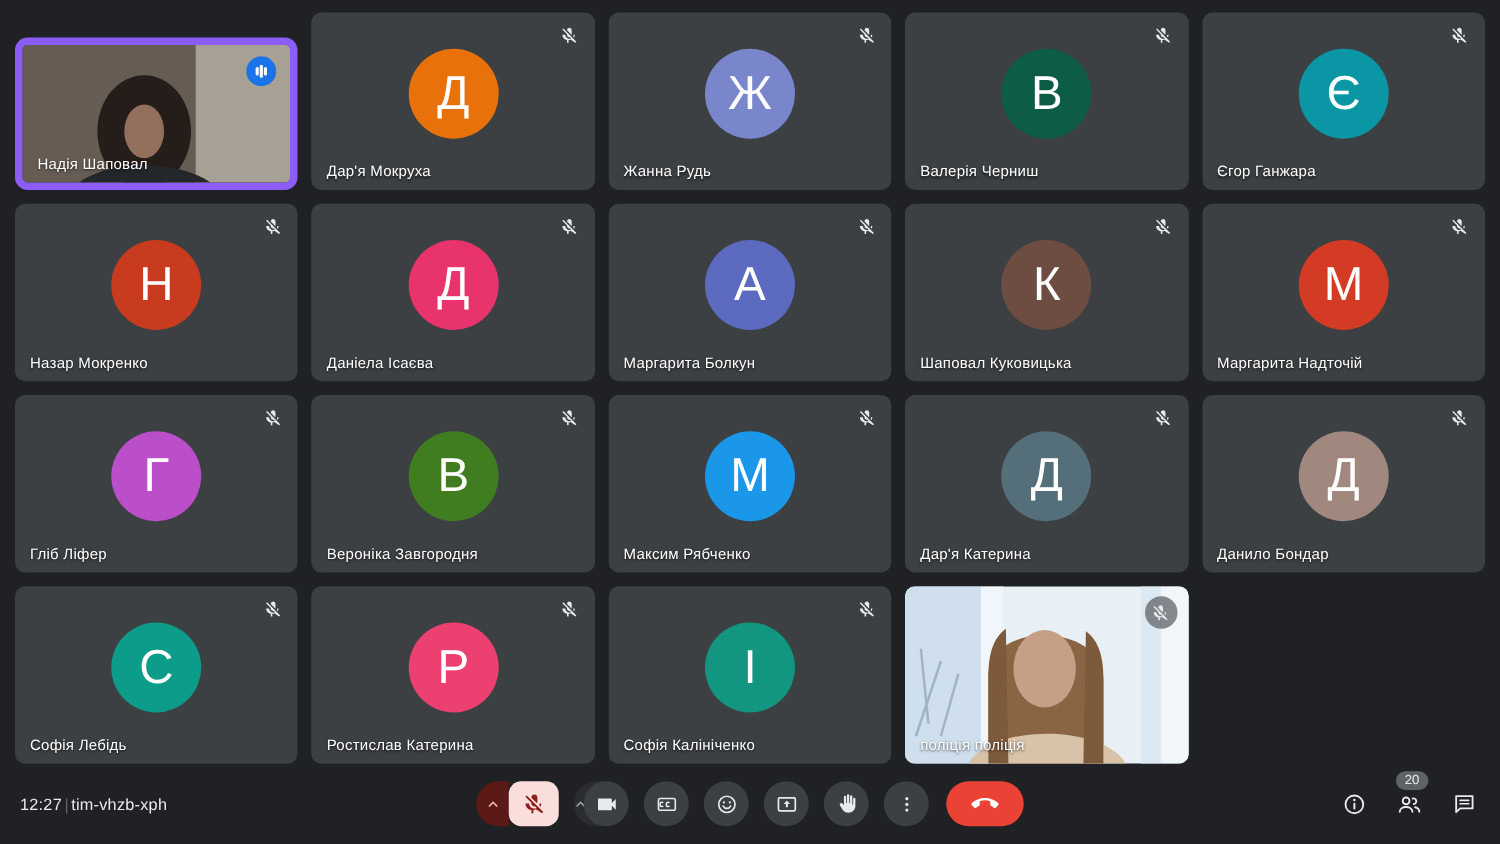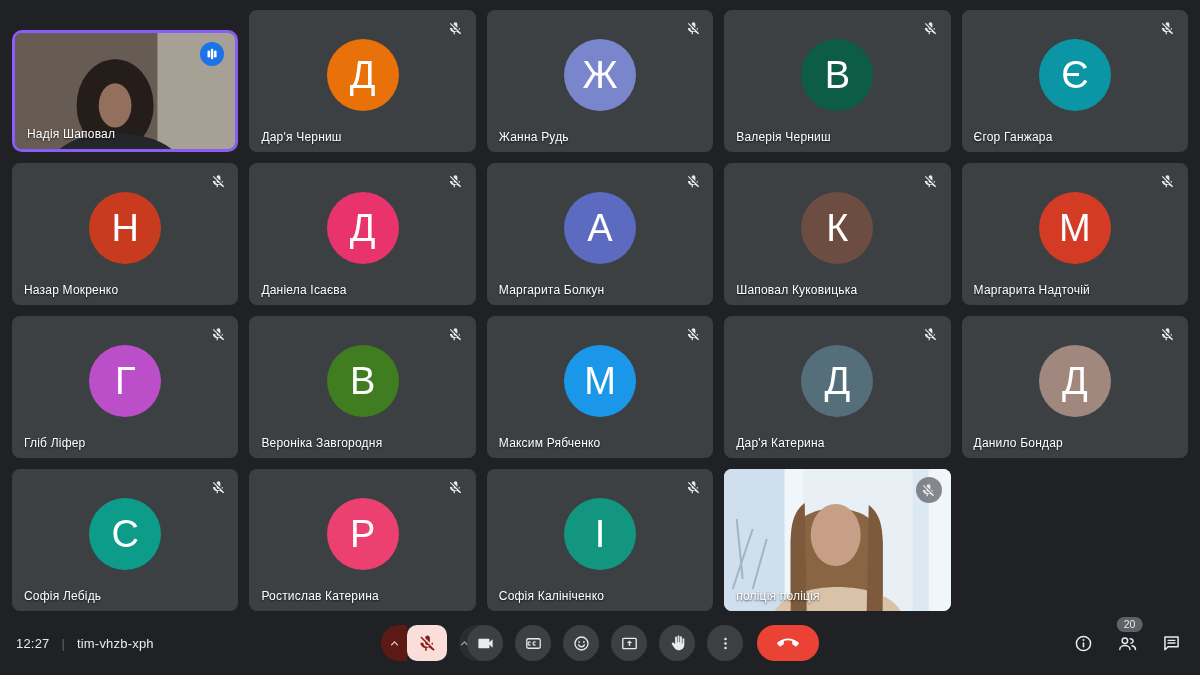--- a/index.html
+++ b/index.html
@@ -18,21 +18,21 @@
     padding: 10px 12px 0 12px;
     height: 611px;
   }
   .tile {
     position: relative;
     background: #3c4043;
     border-radius: 8px;
     overflow: hidden;
     cursor: pointer;
   }
-  .tile.speaking { border: 3px solid #8b5cf6; border-radius: 10px; margin-top: 20px; }
+  .tile.speaking { border: 6px solid #8b5cf6; border-radius: 10px; margin-top: 20px; }
   .tile .scene { position: absolute; inset: 0; width: 100%; height: 100%; }
   .tile .scene svg { width: 100%; height: 100%; display: block; }
   .avatar-wrap {
     position: absolute; inset: 0;
     display: flex; align-items: center; justify-content: center;
     padding-bottom: 12px;
   }
   .avatar {
     width: 72px; height: 72px; border-radius: 50%;
     display: flex; align-items: center; justify-content: center;
@@ -57,21 +57,21 @@
   .audio-indicator {
     position: absolute; top: 9px; right: 11px; z-index: 3;
     width: 24px; height: 24px;
   }
   .audio-indicator svg { width: 24px; height: 24px; }
   
   .control-bar {
     position: absolute; left: 0; right: 0; bottom: 0; height: 64px;
     display: flex; align-items: center; padding: 0 16px;
   }
-  .bar-left { flex: 1; display: flex; align-items: flex-start; gap: 12px; min-width: 0; }
+  .bar-left { flex: 1; display: flex; align-items: flex-start; gap: 2px; min-width: 0; }
   .meeting-time, .meeting-code { color: #e8eaed; font-size: 13px; font-weight: 500; letter-spacing: .2px; }
   .bar-sep { color: #5f6368; font-size: 13px; }
   .bar-center { display: flex; align-items: center; gap: 12px; }
   .bar-right { flex: 1; display: flex; align-items: center; justify-content: flex-end; gap: 18px; }
   button { border: none; background: none; cursor: pointer; color: #e8eaed; font-family: inherit; }
   .ctl-circle {
     width: 36px; height: 36px; border-radius: 50%;
     background: #3c4043; display: flex; align-items: center; justify-content: center;
   }
   .ctl-circle svg { width: 19px; height: 19px; }
@@ -126,21 +126,21 @@
           <rect x="7.5" y="8.6" width="2.5" height="6.8" rx="1.25" fill="#fff"></rect>
           <rect x="10.8" y="6.8" width="2.5" height="10.4" rx="1.25" fill="#fff"></rect>
           <rect x="14.1" y="8.6" width="2.5" height="6.8" rx="1.25" fill="#fff"></rect>
         </svg></div>
     </div>
 
   <div class="tile">
       <div class="avatar-wrap">
         <div class="avatar" style="background: rgb(232, 113, 10);">Д</div>
       </div>
-    <div class="name-label">Дар'я Черниш</div>
+    <div class="name-label">Дар'я Мокруха</div>
   <div class="mic-status">
         <svg viewBox="0 0 24 24" fill="currentColor">
           <path d="M19 11h-1.7c0 .74-.16 1.43-.43 2.05l1.23 1.23c.56-.98.9-2.09.9-3.28zm-4.02.17c0-.06.02-.11.02-.17V5c0-1.66-1.34-3-3-3S9 3.34 9 5v.18l5.98 5.99zM4.27 3L3 4.27l6.01 6.01V11c0 1.66 1.33 3 2.99 3 .22 0 .44-.03.65-.08l1.66 1.66c-.71.33-1.5.52-2.31.52-2.76 0-5.3-2.1-5.3-5.1H3c0 3.41 2.72 6.23 6 6.72V21h2v-3.28c.91-.13 1.77-.45 2.54-.9L19.73 21 21 19.73 4.27 3z"></path>
         </svg>
       </div>
     </div>
 
   <div class="tile">
       <div class="avatar-wrap">
         <div class="avatar" style="background: rgb(121, 134, 203);">Ж</div>

